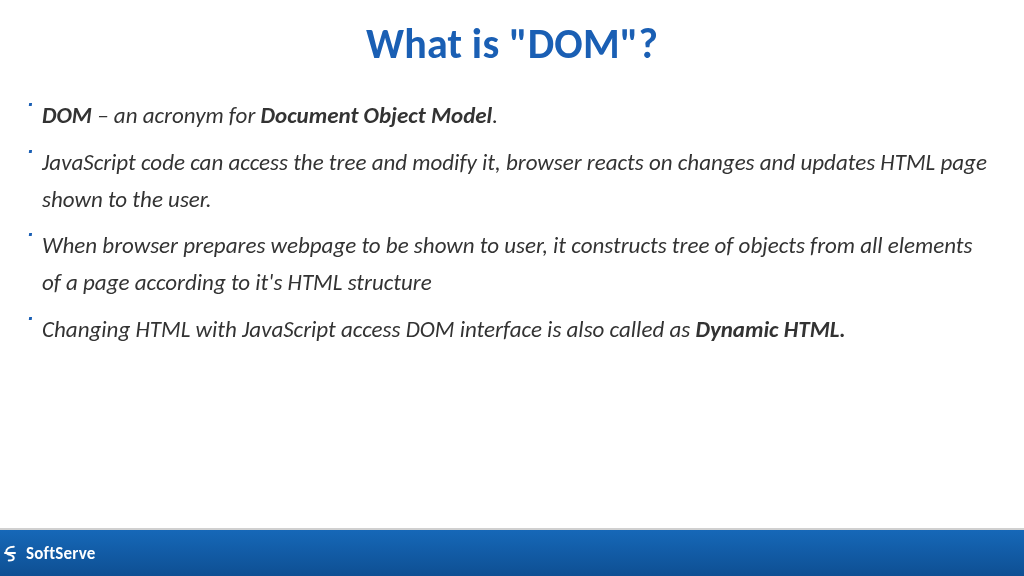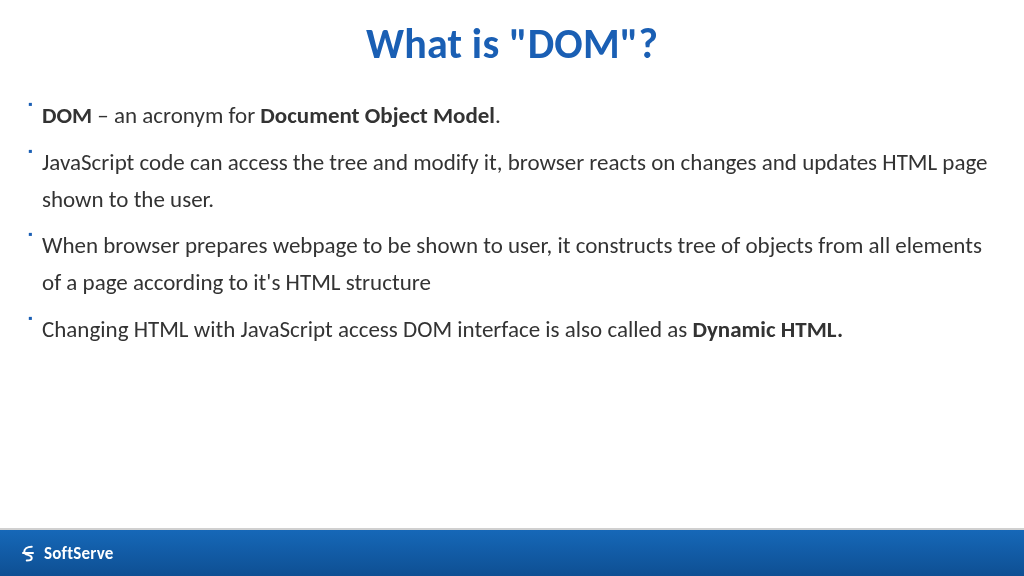--- a/index.html
+++ b/index.html
@@ -22,20 +22,21 @@
     color: #1a5fb4;
     padding-top: 18px;
     padding-bottom: 10px;
     letter-spacing: 0.2px;
   }
   .content {
     padding: 18px 28px 0 28px;
   }
   ul.bullets {
     list-style: none;
+    font-style: italic;
   }
   ul.bullets > li {
     position: relative;
     padding-left: 14px;
     font-size: 23px;
     line-height: 1.6;
     color: #333333;
     margin-bottom: 10px;
   }
   ul.bullets > li::before {
@@ -50,21 +51,20 @@
 
   .footer {
     position: absolute;
     left: 0;
     right: 0;
     bottom: 0;
     height: 46px;
     background: linear-gradient(180deg, #1668b8 0%, #0e4f93 100%);
     display: flex;
     align-items: center;
-    padding-left: 18px;
   }
   .footer-top-line {
     position: absolute;
     left: 0; right: 0; bottom: 46px;
     height: 2px;
     background: #d0d0d0;
   }
   .logo {
     display: flex;
     align-items: center;

